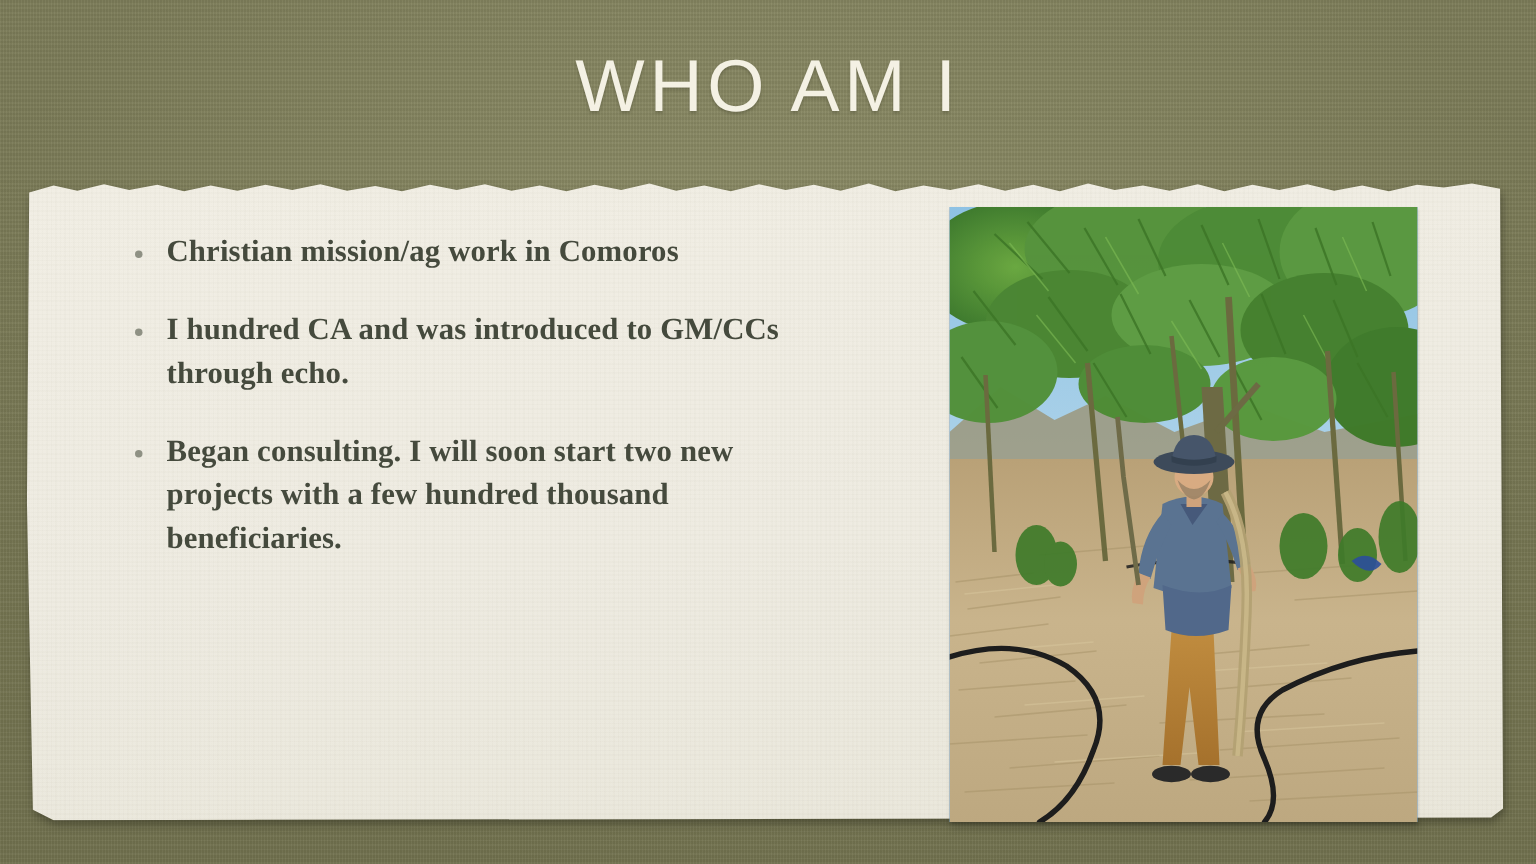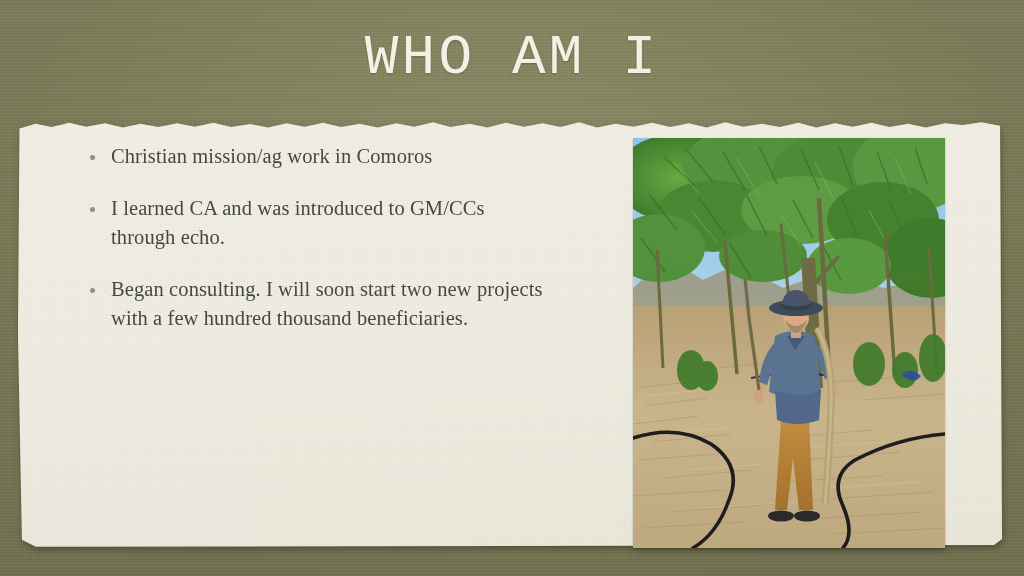--- a/index.html
+++ b/index.html
@@ -32,25 +32,25 @@
       radial-gradient(ellipse at 50% 40%, rgba(255,255,255,0.05), rgba(0,0,0,0.10) 75%);
     pointer-events:none;
   }
 
   
   .title {
     position:absolute;
     top:27px; left:0; right:0;
     text-align:center;
     color:#f4f1e4;
-    font-size:56px;
+    font-size:49px;
     line-height:62px;
     letter-spacing:3.2px;
     font-weight:400;
-    font-family:Liberation Mono, monospace;
+    font-family:Liberation Sans, sans-serif;
     text-shadow:0 1px 2px rgba(40,40,20,0.28);
     white-space:nowrap;
     z-index:5;
   }
 
   
   .paper-wrap{
     position:absolute;
     left:16px; top:118px;
     width:988px; height:434px;
@@ -81,22 +81,23 @@
       99.6% 1.8%,
       99.8% 97.0%, 99.0% 98.4%,
       2.0% 98.8%, 0.6% 97.2%,
       0.2% 50.0%
     );
   }
 
   
   .bullets{
     position:absolute;
-    left:74px; top:24px;
+    left:74px; top:36px;
     width:460px;
+    font-weight:bold;
   }
   .bullet-row{
     display:flex;
     align-items:flex-start;
     margin-bottom:23px;
   }
   .bullet-row:last-child{ margin-bottom:0; }
   .bullet-dot{
     flex:0 0 auto;
     width:5px; height:5px;
@@ -136,21 +137,21 @@
 
     <div class="bullets">
 
       <div class="bullet-row">
         <span class="bullet-dot"></span>
         <span class="bullet-text">Christian mission/ag work in Comoros</span>
       </div>
 
       <div class="bullet-row">
         <span class="bullet-dot"></span>
-        <span class="bullet-text">I learned CA and was introduced to GM/CCs through echo.</span>
+        <span class="bullet-text">I hundred CA and was introduced to GM/CCs through echo.</span>
       </div>
 
 
 
       <div class="bullet-row">
         <span class="bullet-dot"></span>
         <span class="bullet-text">Began consulting. I will soon start two new projects with a few hundred thousand beneficiaries.</span>
       </div>
 
     </div>

